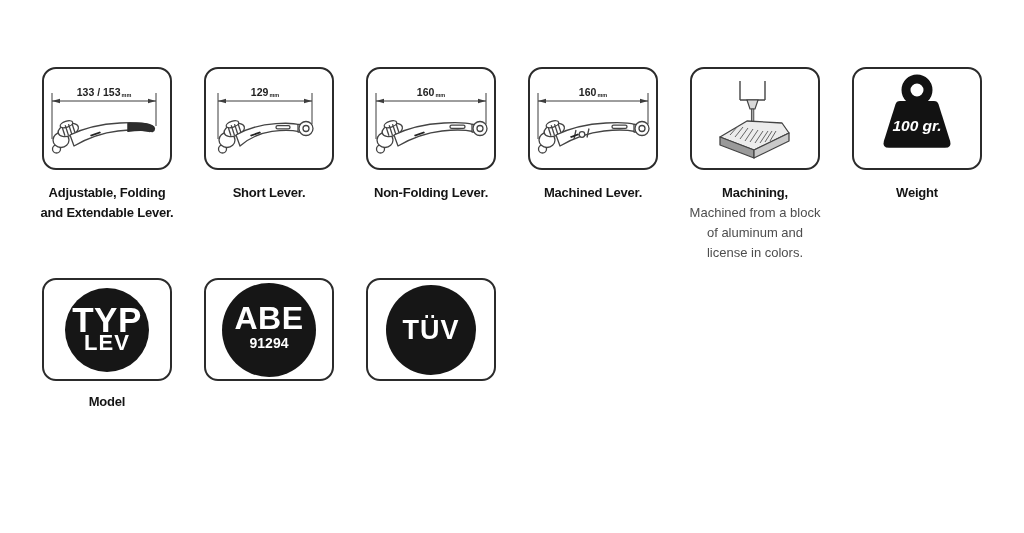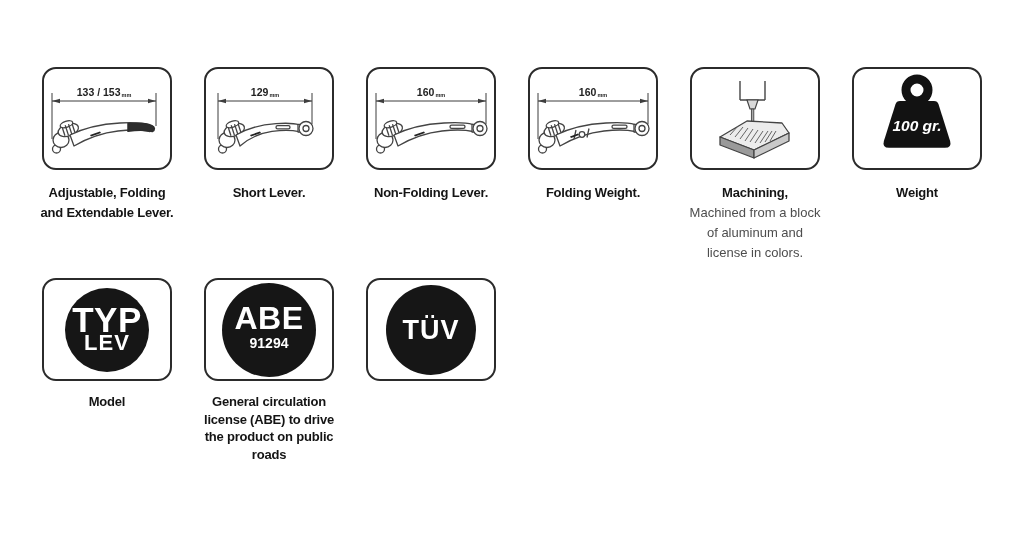--- a/index.html
+++ b/index.html
@@ -178,21 +178,21 @@
             <rect x="104" y="55.3" width="4" height="7.7"></rect>
             <circle cx="112" cy="59.5" r="7"></circle>
             <circle cx="112" cy="59.5" r="3" fill="none"></circle>
             <circle cx="52" cy="65.5" r="2.8"></circle>
             <line x1="46" y1="61" x2="44" y2="70"></line>
             <line x1="59" y1="59.5" x2="57" y2="68.5"></line>
           </g>
           <path d="M40 67.5 L48 64.6 L49 66.1 L41 69 Z" fill="#222222"></path>
         </svg>
       </div>
-      <div class="caption">Folding Weight.</div>
+      <div class="caption">Machined Lever.</div>
     </div>
 
     <div class="cell">
       <div class="card">
         <svg width="126" height="99" viewBox="0 0 126 99">
           <g stroke="#444444" stroke-width="1.4" fill="none">
             <line x1="48" y1="12" x2="48" y2="31"></line>
             <line x1="73" y1="12" x2="73" y2="31"></line>
             <line x1="48" y1="31" x2="73" y2="31"></line>
           </g>
@@ -245,24 +245,20 @@
       <div class="caption">Model</div>
     </div>
 
     <div class="cell">
       <div class="card">
         <div class="badge badge-abe">
           <div class="l1">ABE</div>
           <div class="l2">91294</div>
         </div>
       </div>
-      <div class="caption">General circulation
-license (ABE) to drive
-the product on public
-roads</div>
     </div>
 
     <div class="cell">
       <div class="card">
         <div class="badge badge-tuv">
           <div class="l1">TÜV</div>
         </div>
       </div>
     </div>
 

